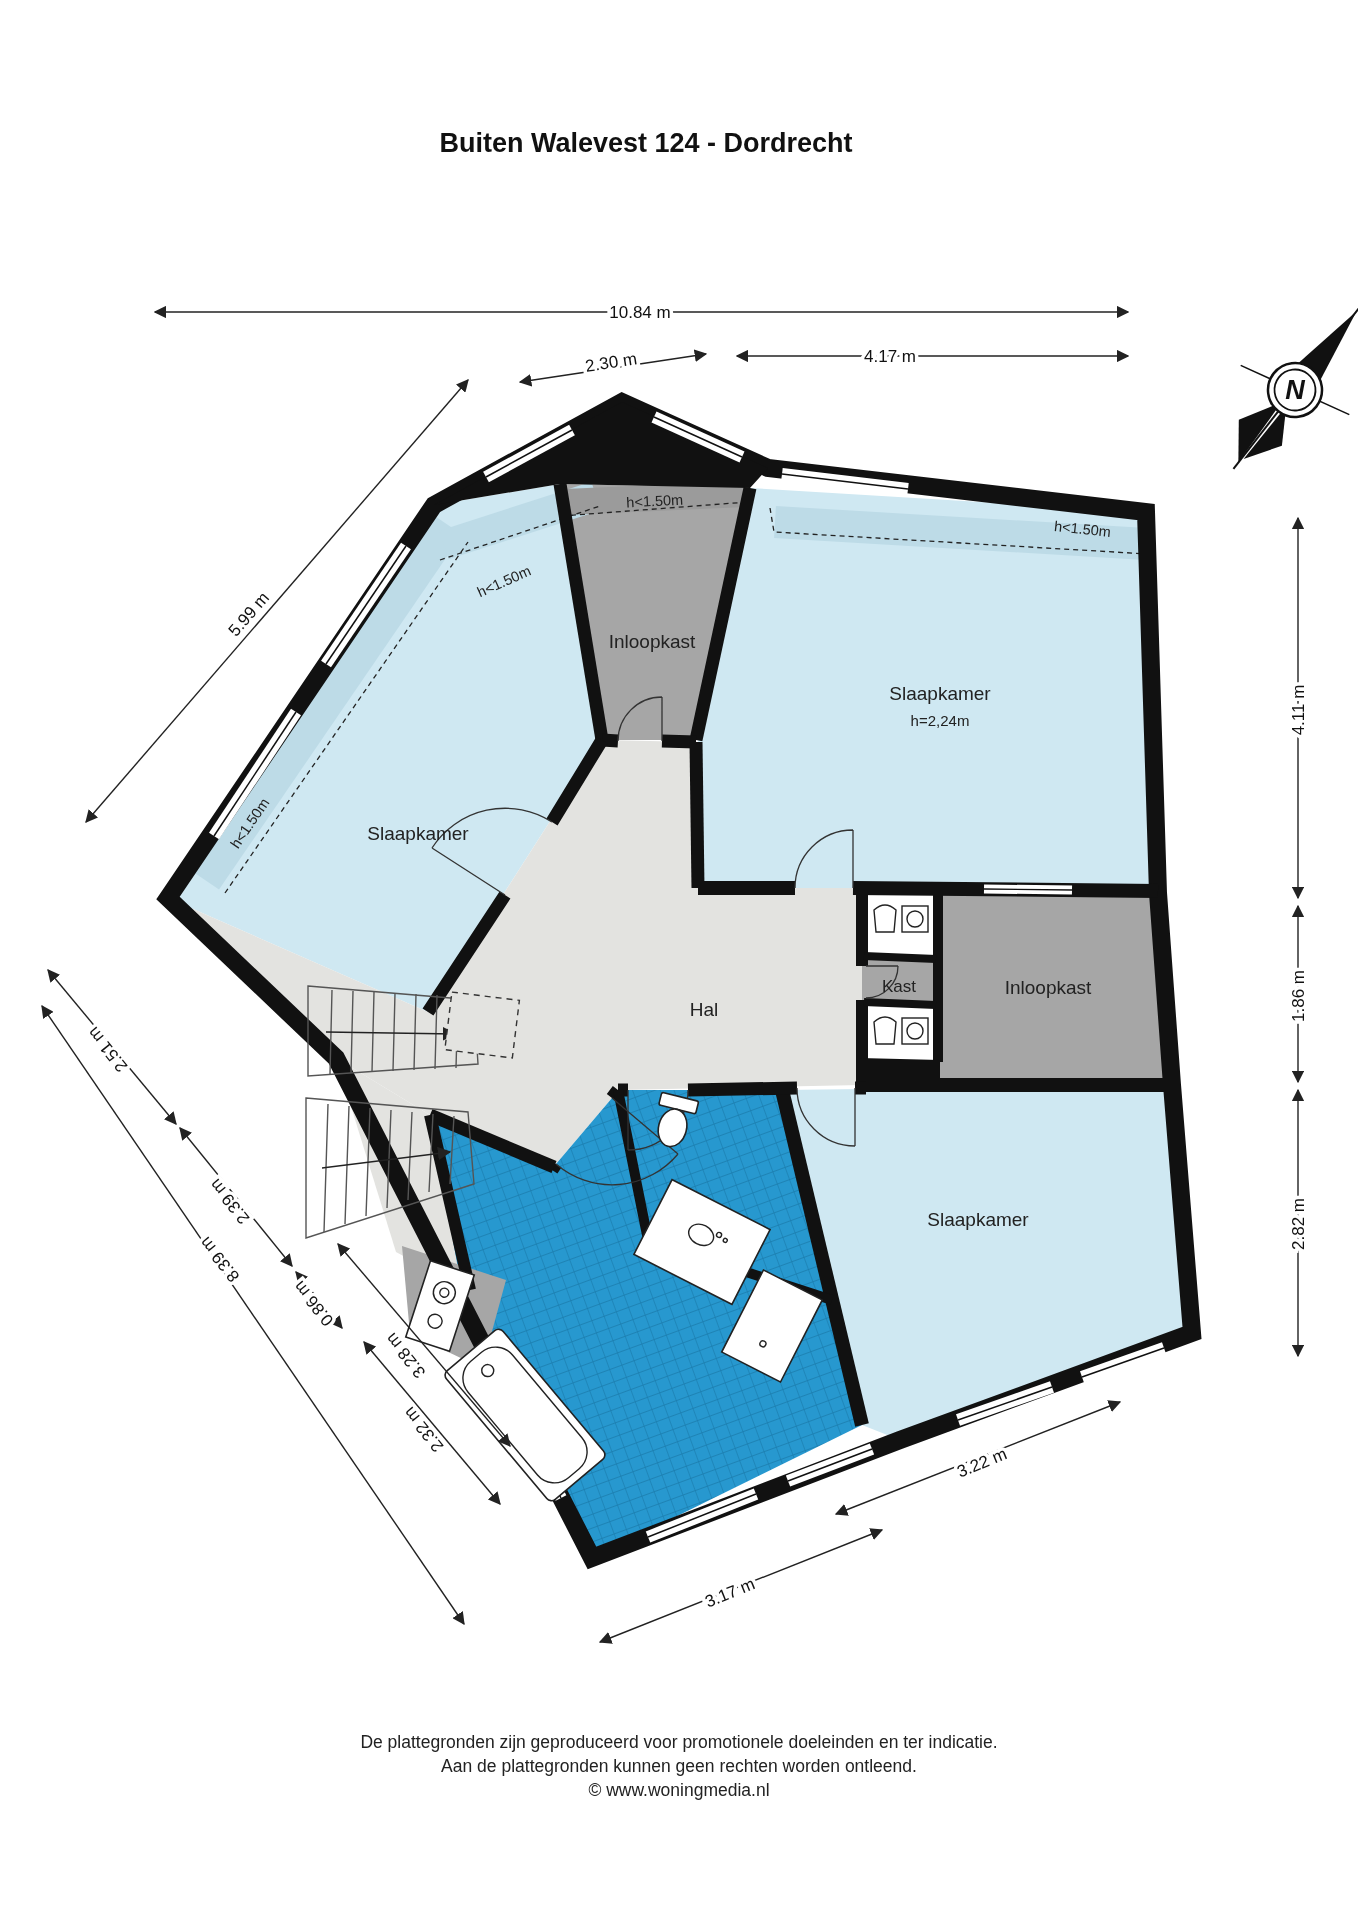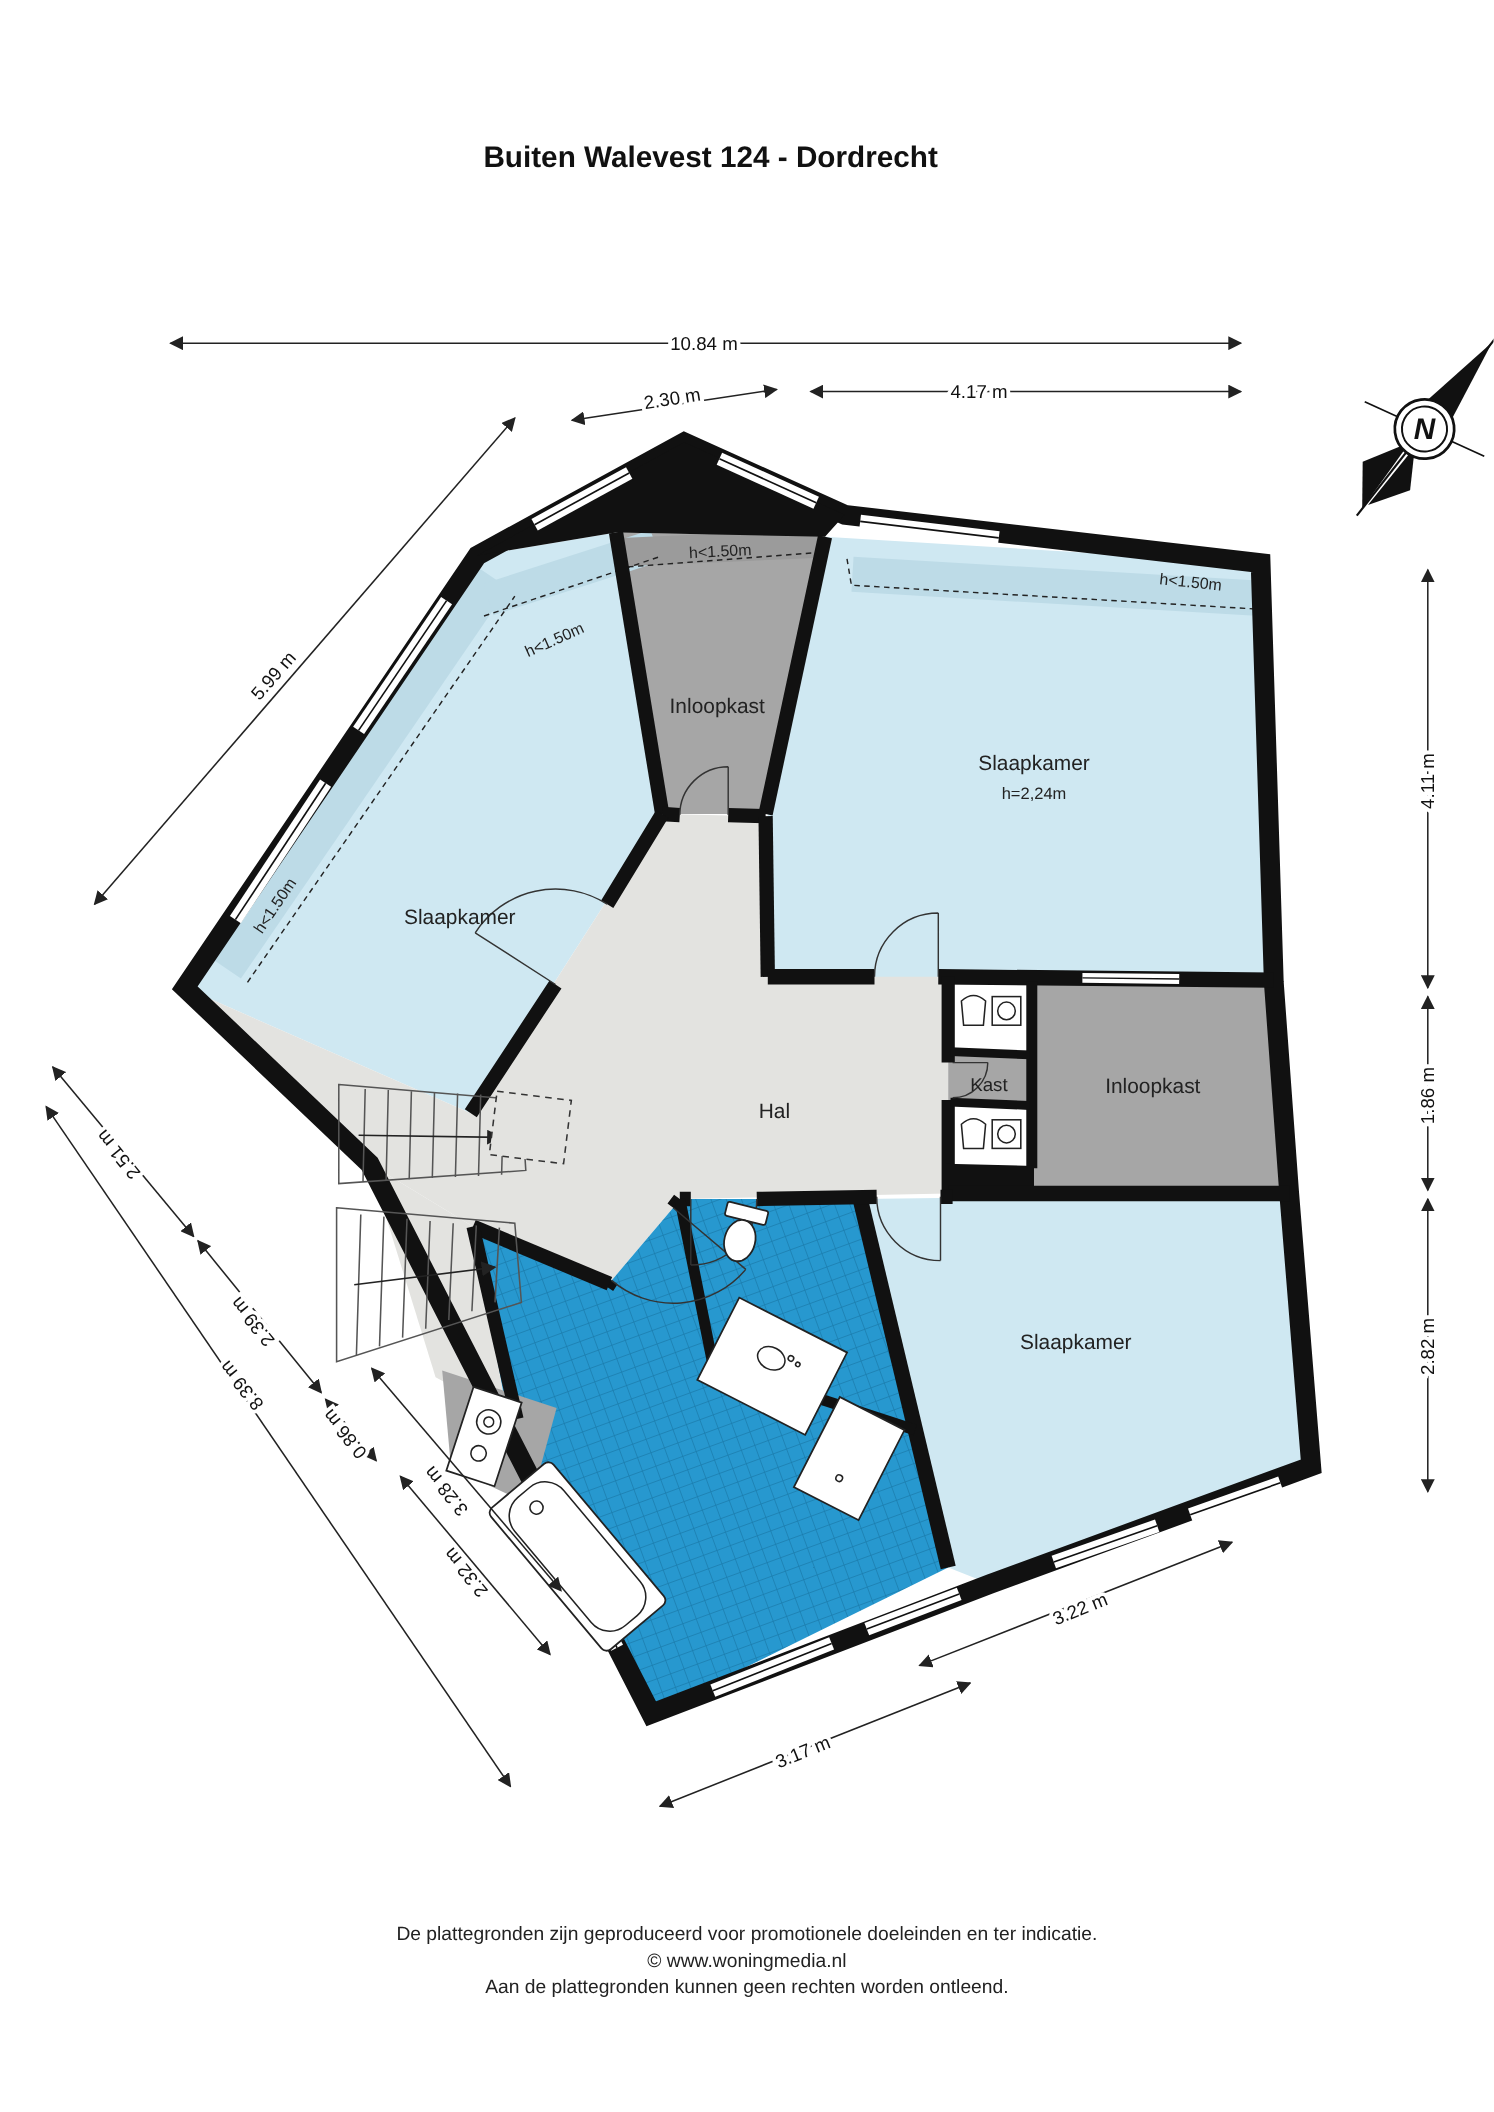--- a/index.html
+++ b/index.html
@@ -1,21 +1,21 @@
 <!DOCTYPE html>
 <html><head>
 <meta charset="utf-8">
 <style>
   html,body{margin:0;padding:0;background:#fff;}
   .page{position:relative;width:1358px;height:1920px;background:#fff;overflow:hidden;
         font-family:"Liberation Sans",sans-serif;color:#111;}
   .title{position:absolute;top:128px;left:0;width:1292px;text-align:center;
          font-size:27px;font-weight:bold;line-height:31px;}
   .footer{position:absolute;top:1730px;left:0;width:1358px;text-align:center;
-          font-size:17.5px;line-height:24px;color:#222;margin-top:16px;}
+          font-size:17.5px;line-height:24px;color:#222;}
   svg{position:absolute;top:0;left:0;}
   text{font-family:"Liberation Sans",sans-serif;}
   .dim{font-size:17px;fill:#111;stroke:#fff;stroke-width:7px;paint-order:stroke;text-anchor:middle;}
   .room{font-size:19px;fill:#222;text-anchor:middle;}
   .roomsmall{font-size:15px;fill:#222;text-anchor:middle;}
   .hnote{font-size:14.5px;fill:#222;text-anchor:middle;}
   .dimline{stroke:#222;stroke-width:1.4;fill:none;}
   .wall{stroke:#111;fill:none;}
   .door{stroke:#333;stroke-width:1.3;fill:none;}
   .dash{stroke:#222;stroke-width:1.3;fill:none;stroke-dasharray:5 4;}
@@ -266,17 +266,17 @@
       <polygon points="-3,18 -26,58 0,92" fill="#111"></polygon>
       <polygon points="3,18 24,52 2,86" fill="#111"></polygon>
       <circle cx="0" cy="0" r="27" fill="#fff" stroke="#111" stroke-width="2.5"></circle>
       <circle cx="0" cy="0" r="20.5" fill="none" stroke="#111" stroke-width="1.8"></circle>
       <text transform="rotate(-38)" x="0" y="9" text-anchor="middle" style="font-size:27px;font-weight:bold;font-style:italic;fill:#111">N</text>
     </g>
   </svg>
 
   <div class="footer">
     <div>De plattegronden zijn geproduceerd voor promotionele doeleinden en ter indicatie.</div>
+    <div>Aan de plattegronden kunnen geen rechten worden ontleend.</div>
     <div>© www.woningmedia.nl</div>
-    <div>Aan de plattegronden kunnen geen rechten worden ontleend.</div>
   </div>
 
 </div>
 
 </body></html>

